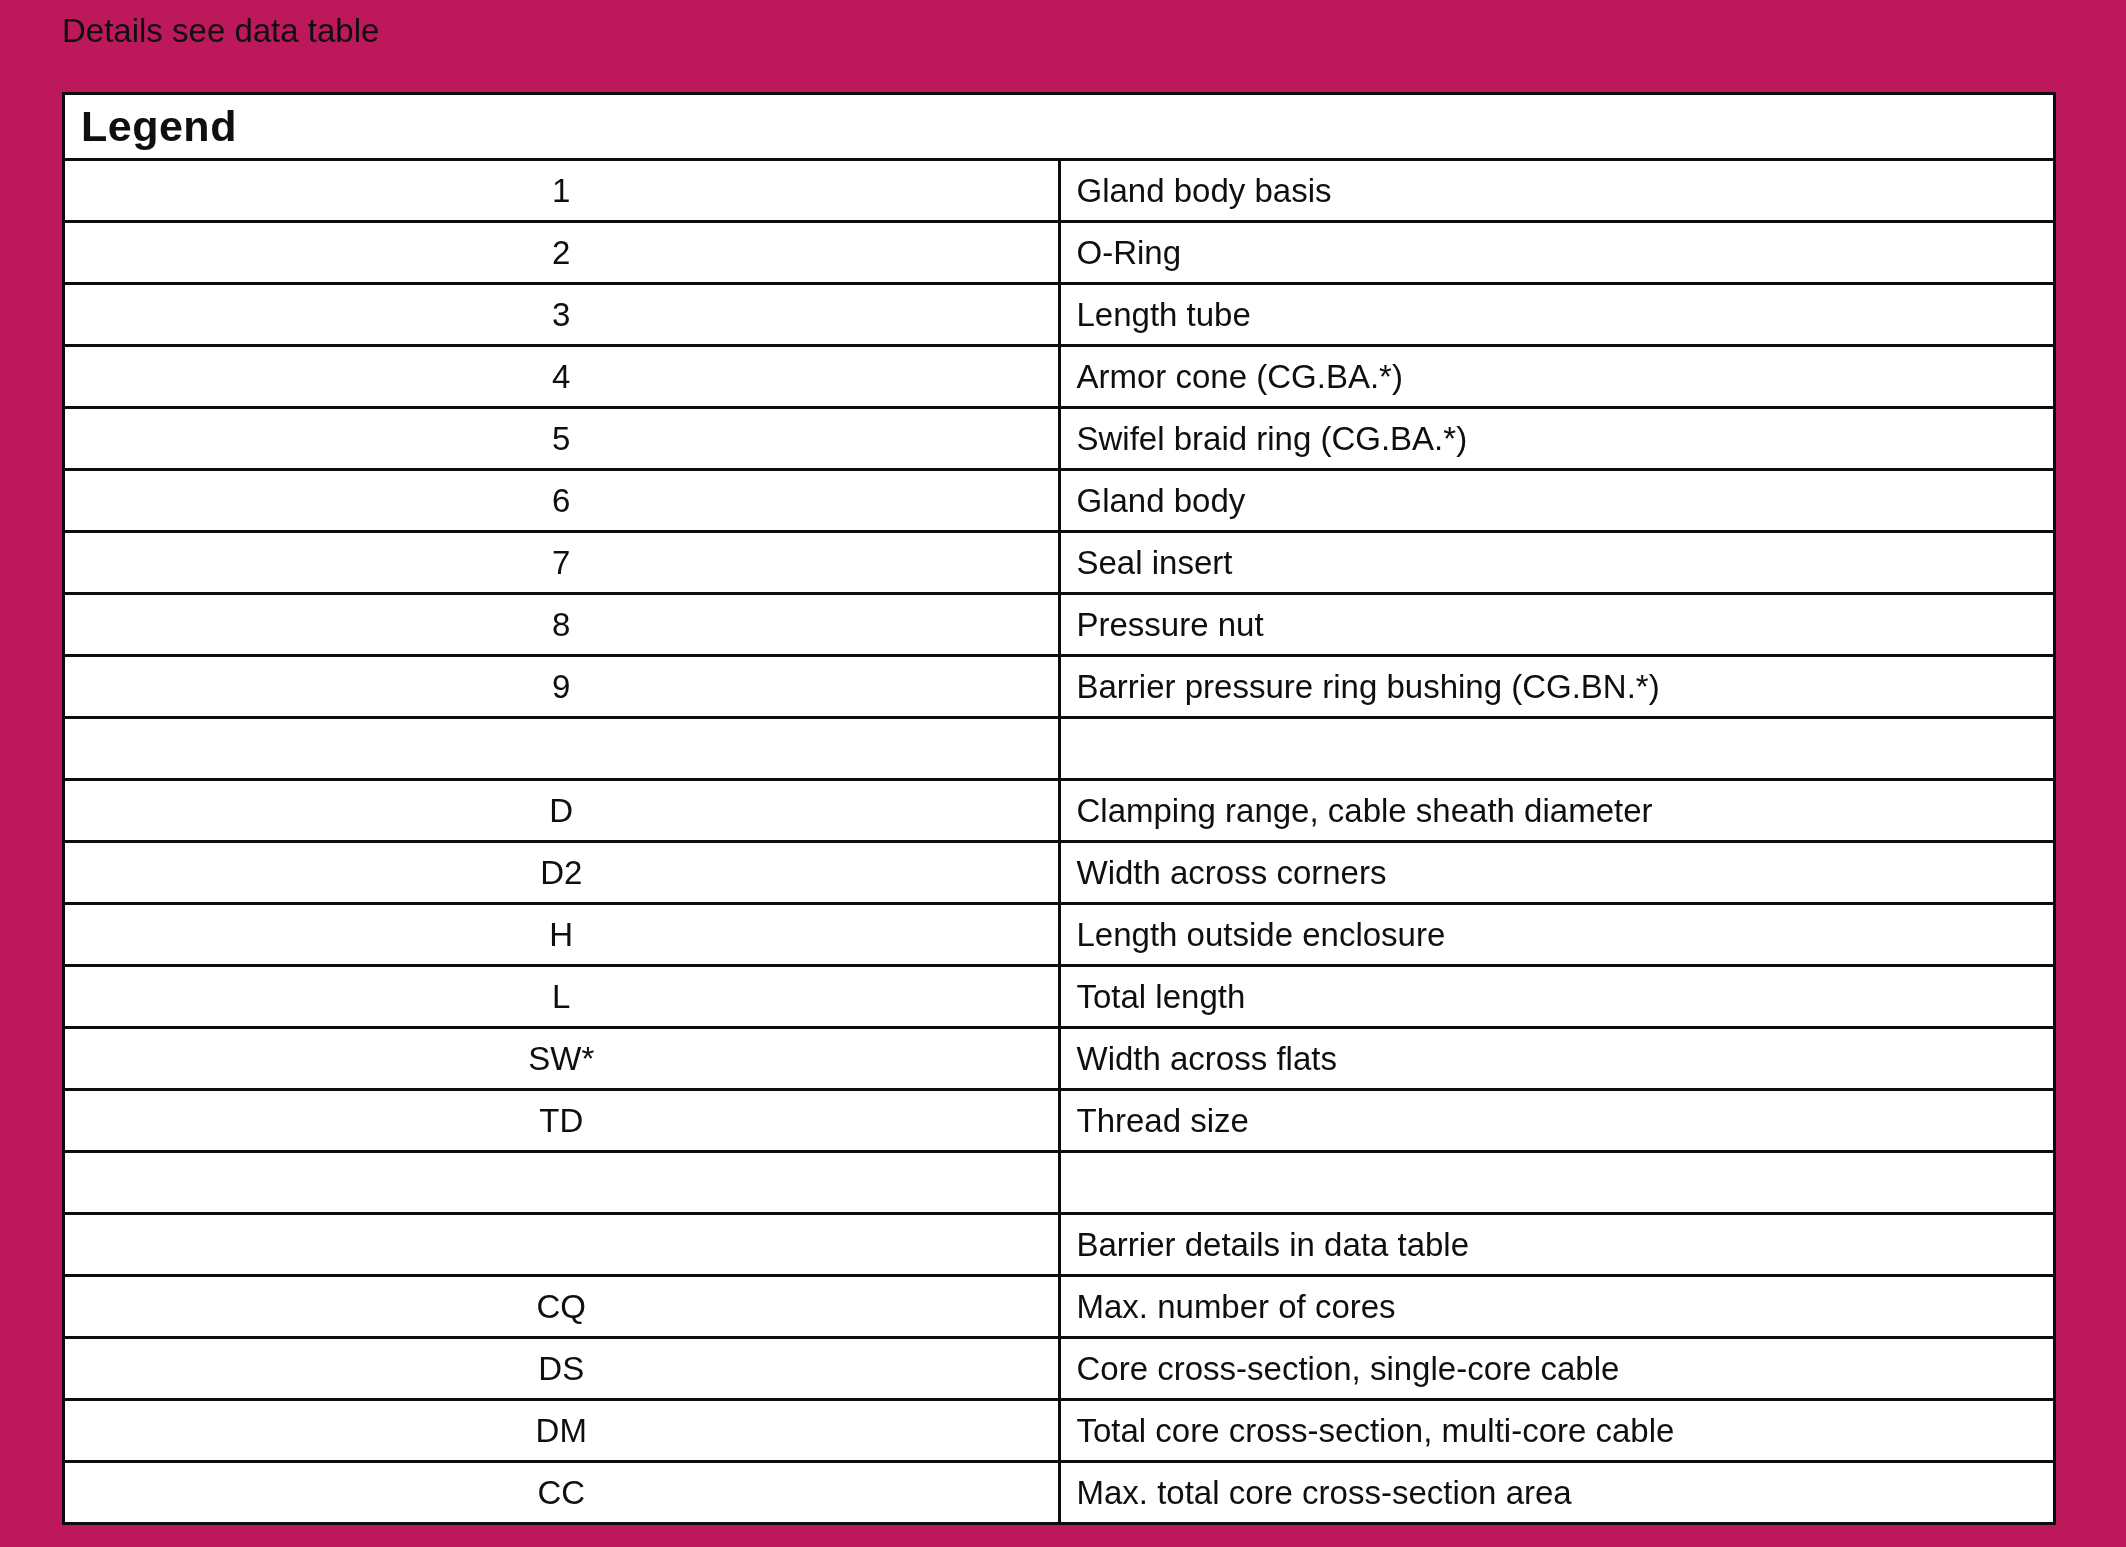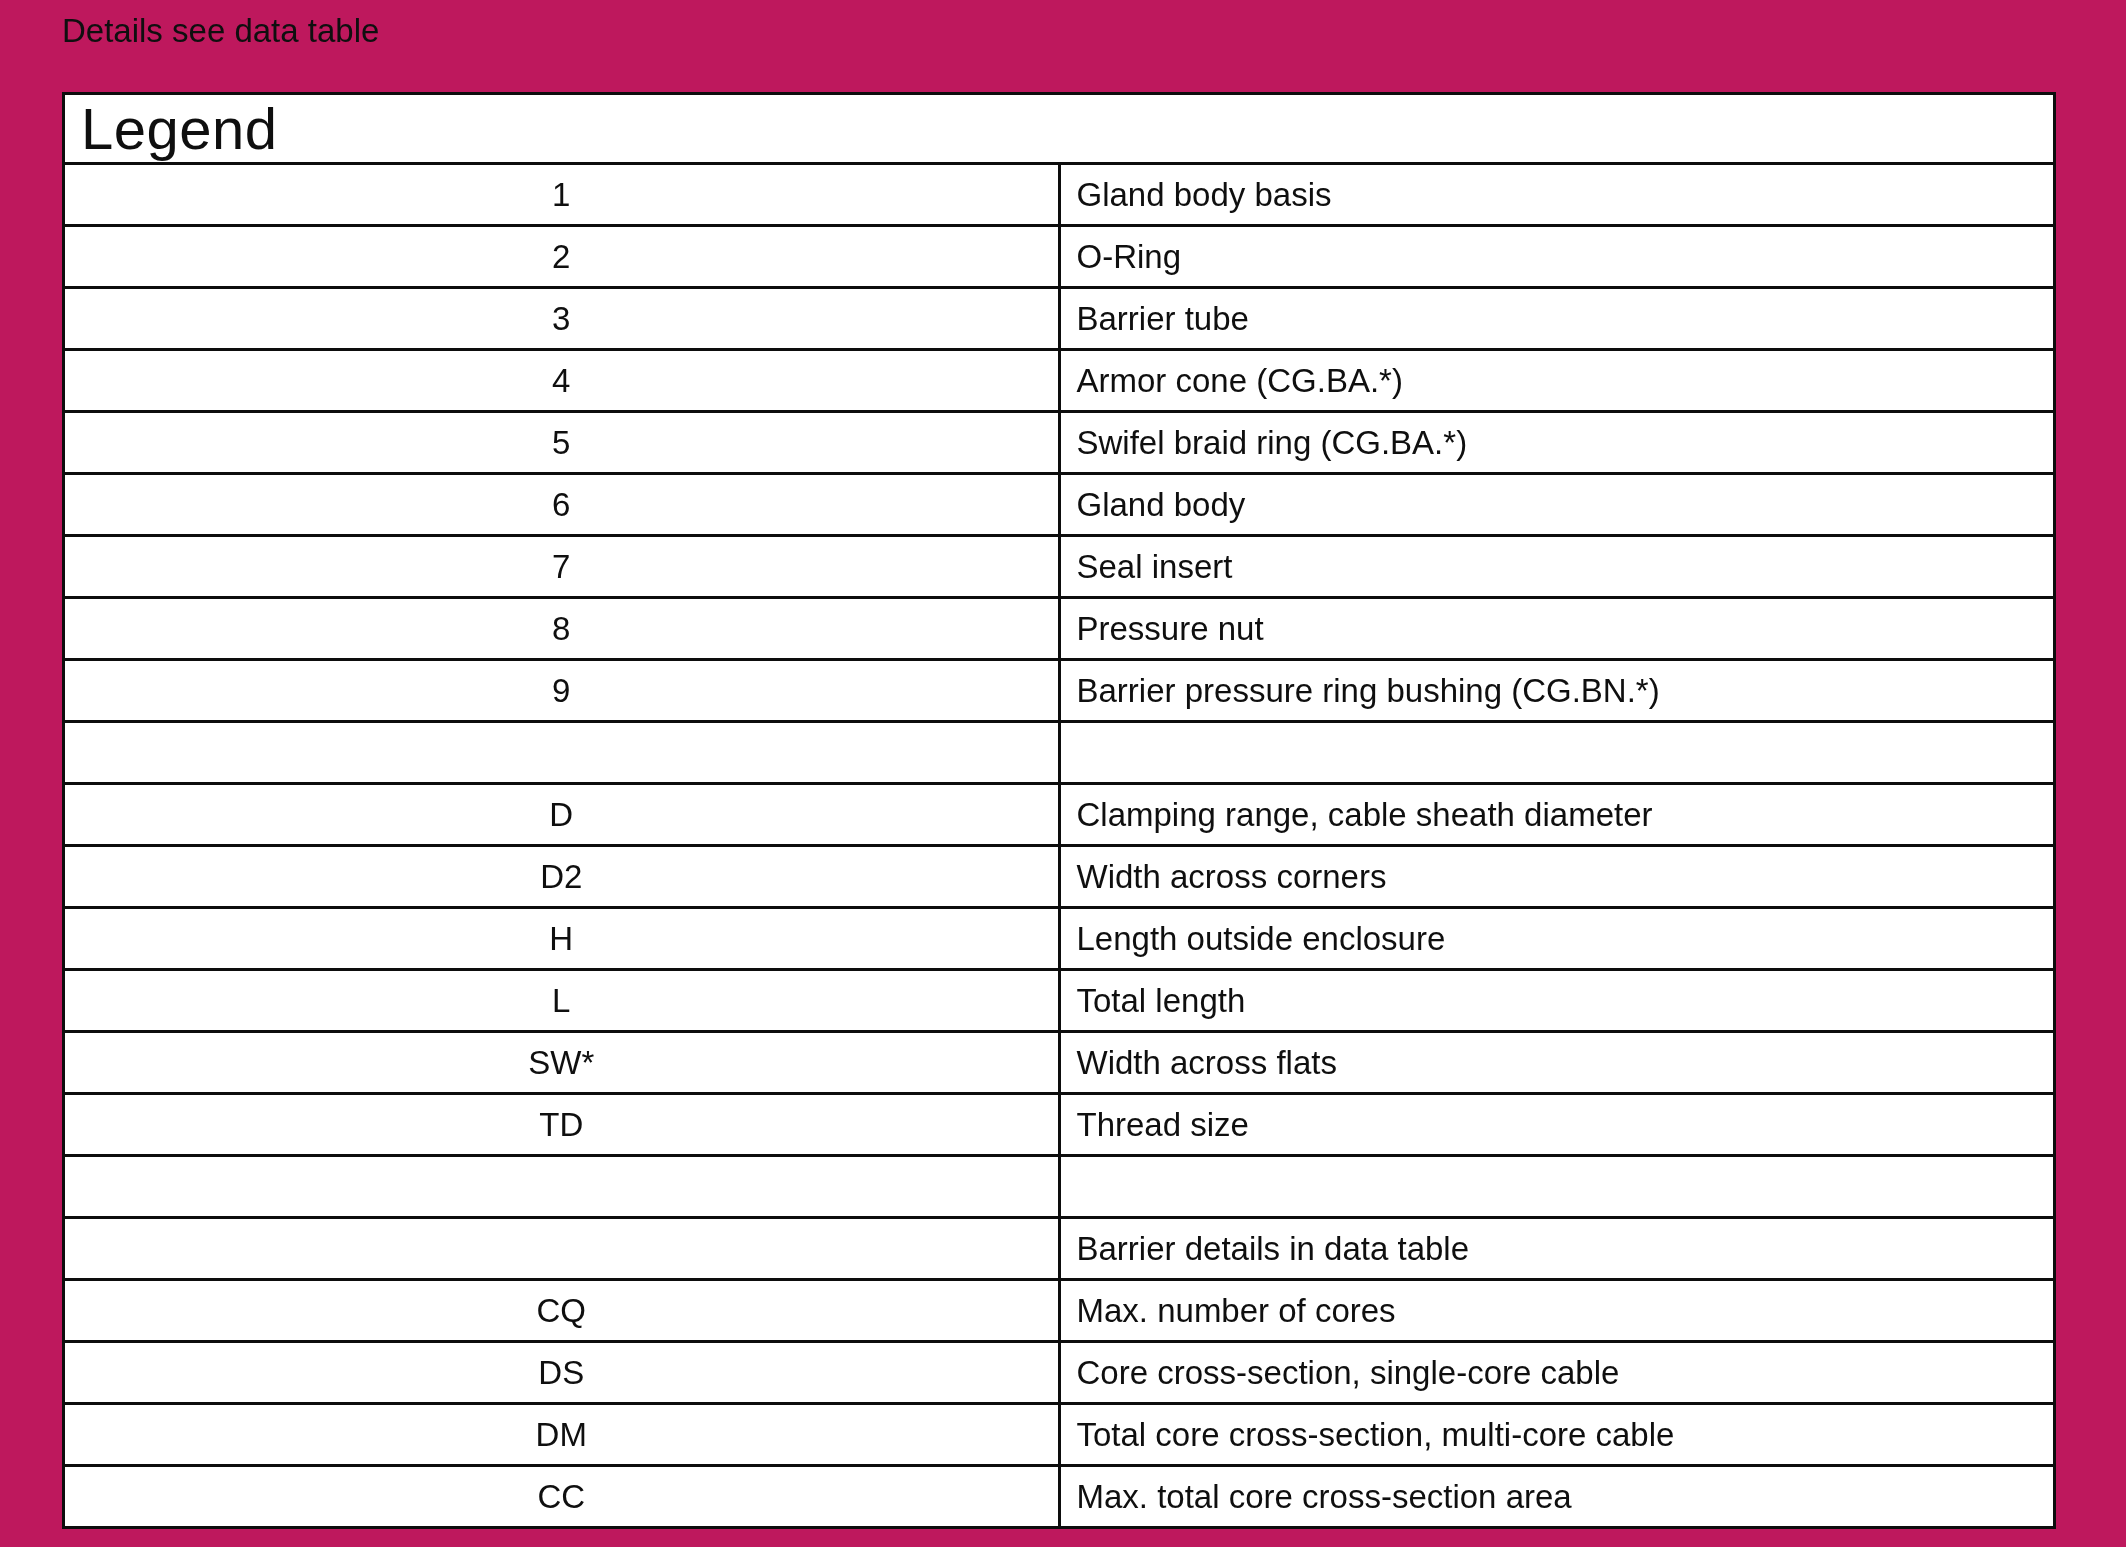--- a/index.html
+++ b/index.html
@@ -41,22 +41,22 @@
     font-weight: normal;
     color: #0f0f0f;
     overflow: hidden;
     white-space: nowrap;
     vertical-align: middle;
     padding: 0;
   }
   table.legend th.title-cell {
     height: 63px;
     text-align: left;
-    font-size: 58px;
-    font-weight: normal;
+    font-size: 43px;
+    font-weight: bold;
     padding-left: 16px;
     letter-spacing: 0.5px;
   }
   table.legend td.key-cell {
     width: 293px;
     height: 59px;
     text-align: center;
   }
   table.legend td.desc-cell {
     text-align: left;
@@ -84,21 +84,21 @@
       <td class="desc-cell">Gland body basis</td>
     </tr>
 
     <tr>
       <td class="key-cell">2</td>
       <td class="desc-cell">O-Ring</td>
     </tr>
 
     <tr>
       <td class="key-cell">3</td>
-      <td class="desc-cell">Barrier tube</td>
+      <td class="desc-cell">Length tube</td>
     </tr>
 
     <tr>
       <td class="key-cell">4</td>
       <td class="desc-cell">Armor cone (CG.BA.*)</td>
     </tr>
 
     <tr>
       <td class="key-cell">5</td>
       <td class="desc-cell">Swifel braid ring (CG.BA.*)</td>

